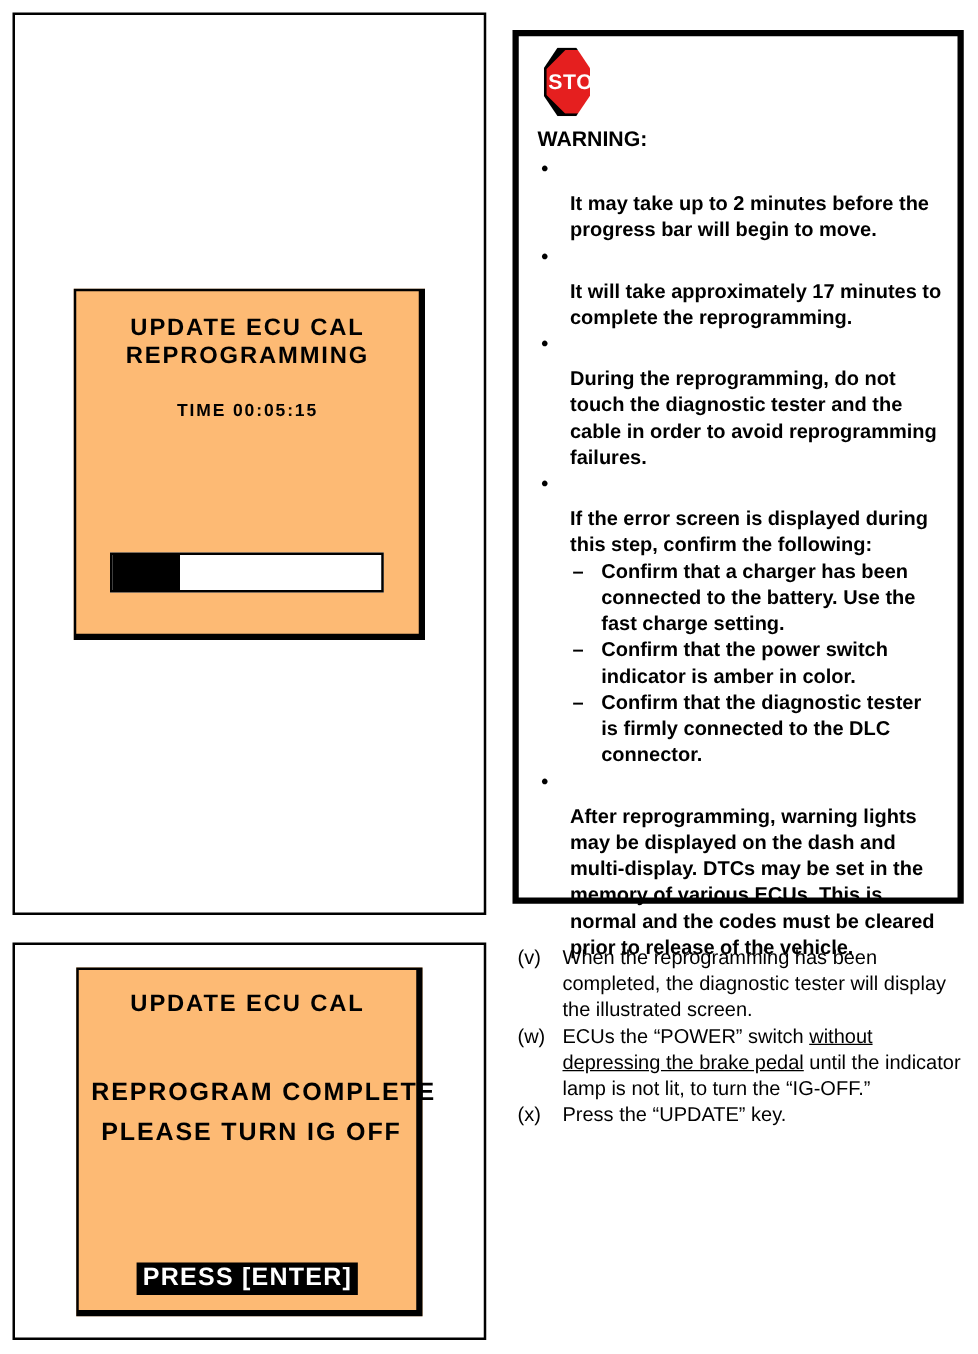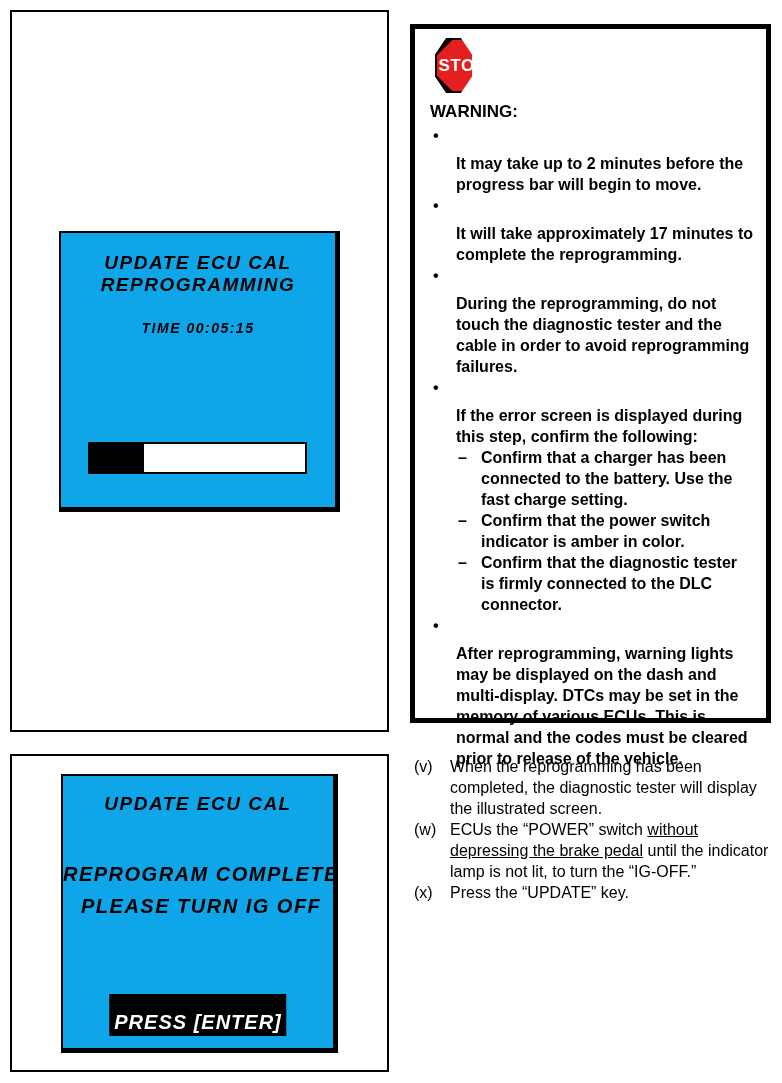--- a/index.html
+++ b/index.html
@@ -19,58 +19,57 @@
     position: absolute;
     background: #fff;
     border: 2px solid #000;
   }
   #panel-top-left  { left: 10px; top: 10px;  width: 379px; height: 722px; }
   #panel-bottom-left { left: 10px; top: 754px; width: 379px; height: 318px; }
 
   
   .tester-screen {
     position: absolute;
-    background: #0ea5e9;
+    background: #fdba74;
     border: 2px solid #000;
     border-right-width: 5px;
     border-bottom-width: 5px;
     font-weight: bold;
     text-align: center;
     letter-spacing: 1.5px;
-    font-style: italic;
   }
   #screen-reprogramming { left: 47px; top: 219px; width: 281px; height: 281px; }
   #screen-complete      { left: 49px; top: 18px;  width: 277px; height: 279px; }
 
   .scr-title   { margin-top: 19px; font-size: 19px; }
   .scr-status  { font-size: 19px; }
   .scr-time    { margin-top: 24px; font-size: 14px; }
 
   .progressbar {
     position: absolute;
     left: 27px; top: 209px;
     width: 219px; height: 32px;
     border: 2px solid #000;
     background: #fff;
   }
   .progress-fill { height: 100%; background: #000; width: 25%; }
 
   .scr2-title { margin-top: 17px; font-size: 19px; }
-  .scr2-line1 { margin-top: 48px; font-size: 20px; text-align: left; white-space: nowrap; }
+  .scr2-line1 { margin-top: 48px; font-size: 20px; text-align: left; padding-left: 10px; white-space: nowrap; }
   .scr2-line2 { margin-top: 9px;  font-size: 20px; text-align: left; padding-left: 18px; white-space: nowrap; }
   .press-enter-block {
     position: absolute;
     bottom: 12px;
     left: 50%;
     transform: translateX(-50%);
     background: #000;
     color: #fff;
     font-size: 20px;
     letter-spacing: 1px;
-    padding: 17px 5px 2px 5px;
+    padding: 1px 5px 2px 5px;
     white-space: nowrap;
   }
 
   
   #warning-box {
     position: absolute;
     left: 410px; top: 24px;
     width: 361px; height: 699px;
     border: 5px solid #000;
     background: #fff;

